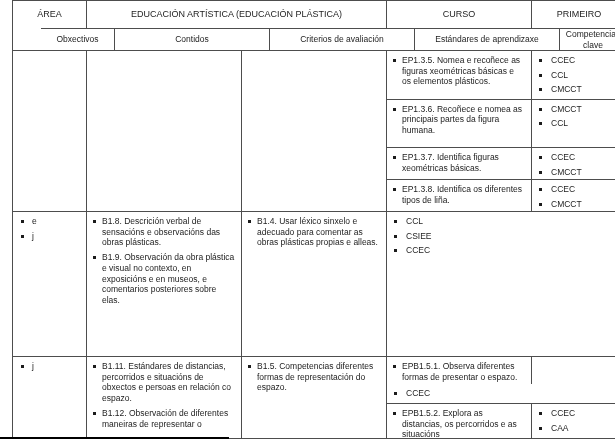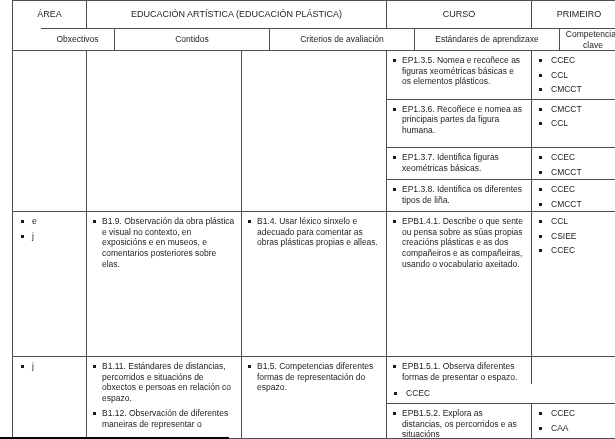--- a/index.html
+++ b/index.html
@@ -173,37 +173,35 @@
           <span class="t">e</span>
         </div>
       <div class="li">
           <span class="bullet"></span>
           <span class="t">j</span>
         </div>
     </div>
     <div class="cell c2 pad">
       <div class="li">
           <span class="bullet"></span>
+          <span class="t">B1.8. Descrición verbal de sensacións e observacións das obras plásticas.</span>
+        </div>
+      <div class="li">
+          <span class="bullet"></span>
           <span class="t">B1.9. Observación da obra plástica e visual no contexto, en exposicións e en museos, e comentarios posteriores sobre elas.</span>
         </div>
     </div>
     <div class="cell c3 pad">
       <div class="li">
           <span class="bullet"></span>
           <span class="t">B1.4. Usar léxico sinxelo e adecuado para comentar as obras plásticas propias e alleas.</span>
         </div>
     </div>
     <div class="c45">
       <div class="subrow" style="flex:1">
-        <div class="cell c4 pad">
-          <div class="li">
-            <span class="bullet"></span>
-            <span class="t">EPB1.4.1. Describe o que sente ou pensa sobre as súas propias creacións plásticas e as dos compañeiros e as compañeiras, usando o vocabulario axeitado.</span>
-          </div>
-        </div>
         <div class="cell c5 pad comp last">
           <div class="li">
               <span class="bullet"></span>
               <span class="t">CCL</span>
             </div>
           <div class="li">
               <span class="bullet"></span>
               <span class="t">CSIEE</span>
             </div>
           <div class="li">

